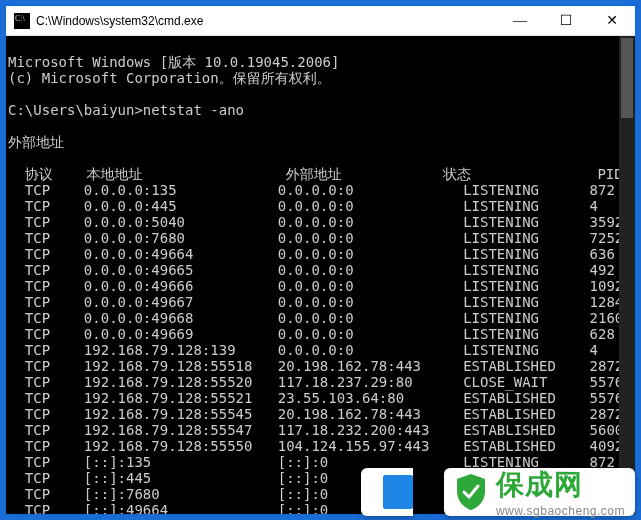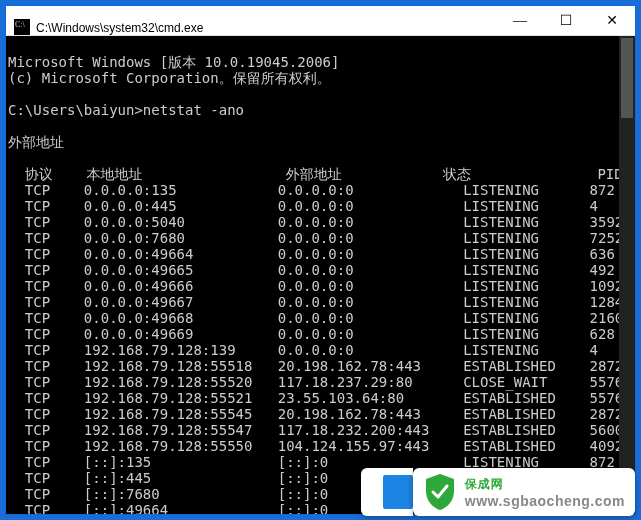--- a/index.html
+++ b/index.html
@@ -19,21 +19,21 @@
     background: #fff;
     border: 1px solid #0a6ad8;
     display: flex;
     flex-direction: column;
     overflow: hidden;
   }
   .titlebar {
     height: 30px;
     background: #fff;
     display: flex;
-    align-items: flex-end;
+    align-items: center;
     padding-left: 8px;
     font-size: 12px;
     color: #000;
     border-bottom: 1px solid #e4e4e4;
   }
   .titlebar .ticon {
     width: 16px; height: 16px;
     background: #000;
     margin-right: 6px;
     display: inline-block;
@@ -89,31 +89,30 @@
     padding: 0 10px;
     box-shadow: 0 2px 6px rgba(0,0,0,.3);
   }
   .watermark .shield {
     width: 34px; height: 38px;
     margin-right: 8px;
     position: relative;
   }
   .watermark .shield svg { width: 100%; height: 100%; }
   .watermark .txt {
-    font-size: 12px;
+    font-size: 28px;
     font-weight: 700;
     color: #2fa83a;
     font-family: "Microsoft YaHei", sans-serif;
     letter-spacing: 1px;
   }
   .watermark .sub {
-    font-size: 14px;
+    font-size: 12px;
     color: #888;
     letter-spacing: .5px;
-    font-weight: bold;
   }
   .wm-tab {
     position: absolute;
     right: 228px;
     bottom: 4px;
     width: 52px;
     height: 48px;
     background: #fff;
     border-radius: 6px 0 0 6px;
     box-shadow: 0 2px 6px rgba(0,0,0,.3);

